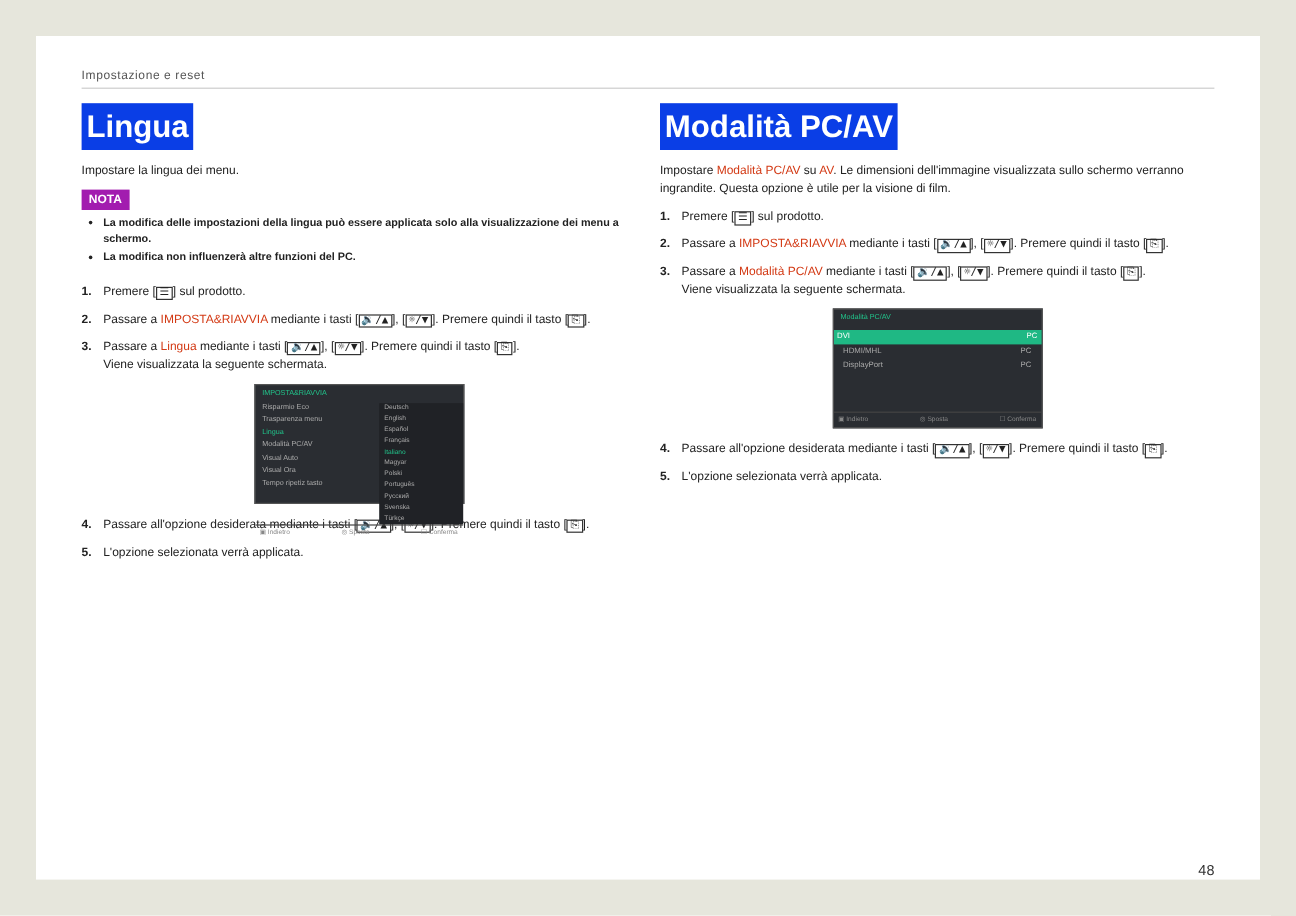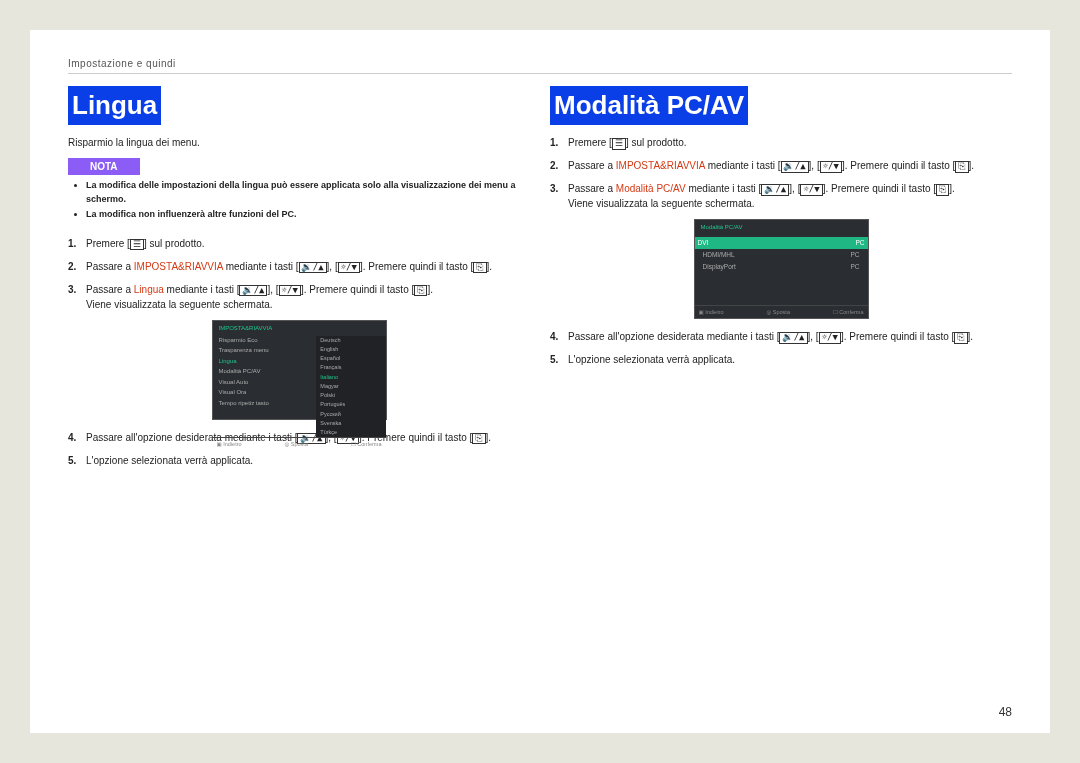--- a/index.html
+++ b/index.html
@@ -40,25 +40,25 @@
   }
   .highlight {
     background: #0a3ee6;
     color: #ffffff;
     padding: 0 4px;
     display: inline-block;
   }
   .intro { font-size: 10px; margin-bottom: 8px; }
   .nota-badge {
     display: inline-block;
-    background: #8b5cf6;
+    background: #a21caf;
     color: #fff;
     font-weight: bold;
     font-size: 10px;
-    padding: 1px 22px;
+    padding: 1px 6px;
     margin-bottom: 4px;
   }
   ul.note-list {
     list-style: disc;
     padding-left: 18px;
     font-size: 9px;
     margin-bottom: 14px;
   }
   ul.note-list li { margin-bottom: 2px; font-weight: bold; }
   h2 {
@@ -134,38 +134,38 @@
     border: 1px solid #555;
     margin: 8px auto 10px auto;
     font-size: 6.5px;
     color: #aaa;
     display:flex;
     flex-direction:column;
   }
   .osd2-row { display:flex; justify-content:space-between; padding:1px 8px; }
   .page-num {
     position: absolute;
-    bottom: 14px;
+    bottom: 1px;
     right: 38px;
     font-size: 12px;
     color: #333;
   }
 </style>
 </head>
 <body>
 
 <div class="page">
-  <div class="header-line">Impostazione e quindi</div>
+  <div class="header-line">Impostazione e reset</div>
   <div class="divider"></div>
 
   <div class="columns">
 
     <div class="col">
       <h1><span class="highlight">Lingua</span></h1>
-      <p class="intro">Risparmio la lingua dei menu.</p>
+      <p class="intro">Impostare la lingua dei menu.</p>
       <div class="nota-badge">NOTA</div>
       <ul class="note-list">
         <li>La modifica delle impostazioni della lingua può essere applicata solo alla visualizzazione dei menu a schermo.</li>
         <li>La modifica non influenzerà altre funzioni del PC.</li>
       </ul>
       <ol class="steps">
         <li>
             <span class="num">1.</span>
             <span class="txt"><span>Premere [</span><span class="icon-span">☰</span><span>] sul prodotto.</span></span>
           </li>
@@ -220,20 +220,21 @@
           </li>
         <li>
             <span class="num">5.</span>
             <span class="txt">L'opzione selezionata verrà applicata.</span>
           </li>
       </ol>
     </div>
 
     <div class="col">
       <h1><span class="highlight">Modalità PC/AV</span></h1>
+      <p class="intro"><span>Impostare </span><span class="keyword">Modalità PC/AV</span><span> su </span><span class="keyword">AV</span><span>. Le dimensioni dell'immagine visualizzata sullo schermo verranno ingrandite. Questa opzione è utile per la visione di film.</span></p>
 
       <ol class="steps">
         <li>
             <span class="num">1.</span>
             <span class="txt"><span>Premere [</span><span class="icon-span">☰</span><span>] sul prodotto.</span></span>
           </li>
         <li>
             <span class="num">2.</span>
             <span class="txt"><span>Passare a </span><span class="keyword">IMPOSTA&amp;RIAVVIA</span><span> mediante i tasti [</span><span class="icon-span">🔉/▲</span><span>], [</span><span class="icon-span">☼/▼</span><span>]. Premere quindi il tasto [</span><span class="icon-span">⎘</span><span>].</span></span>
           </li>

